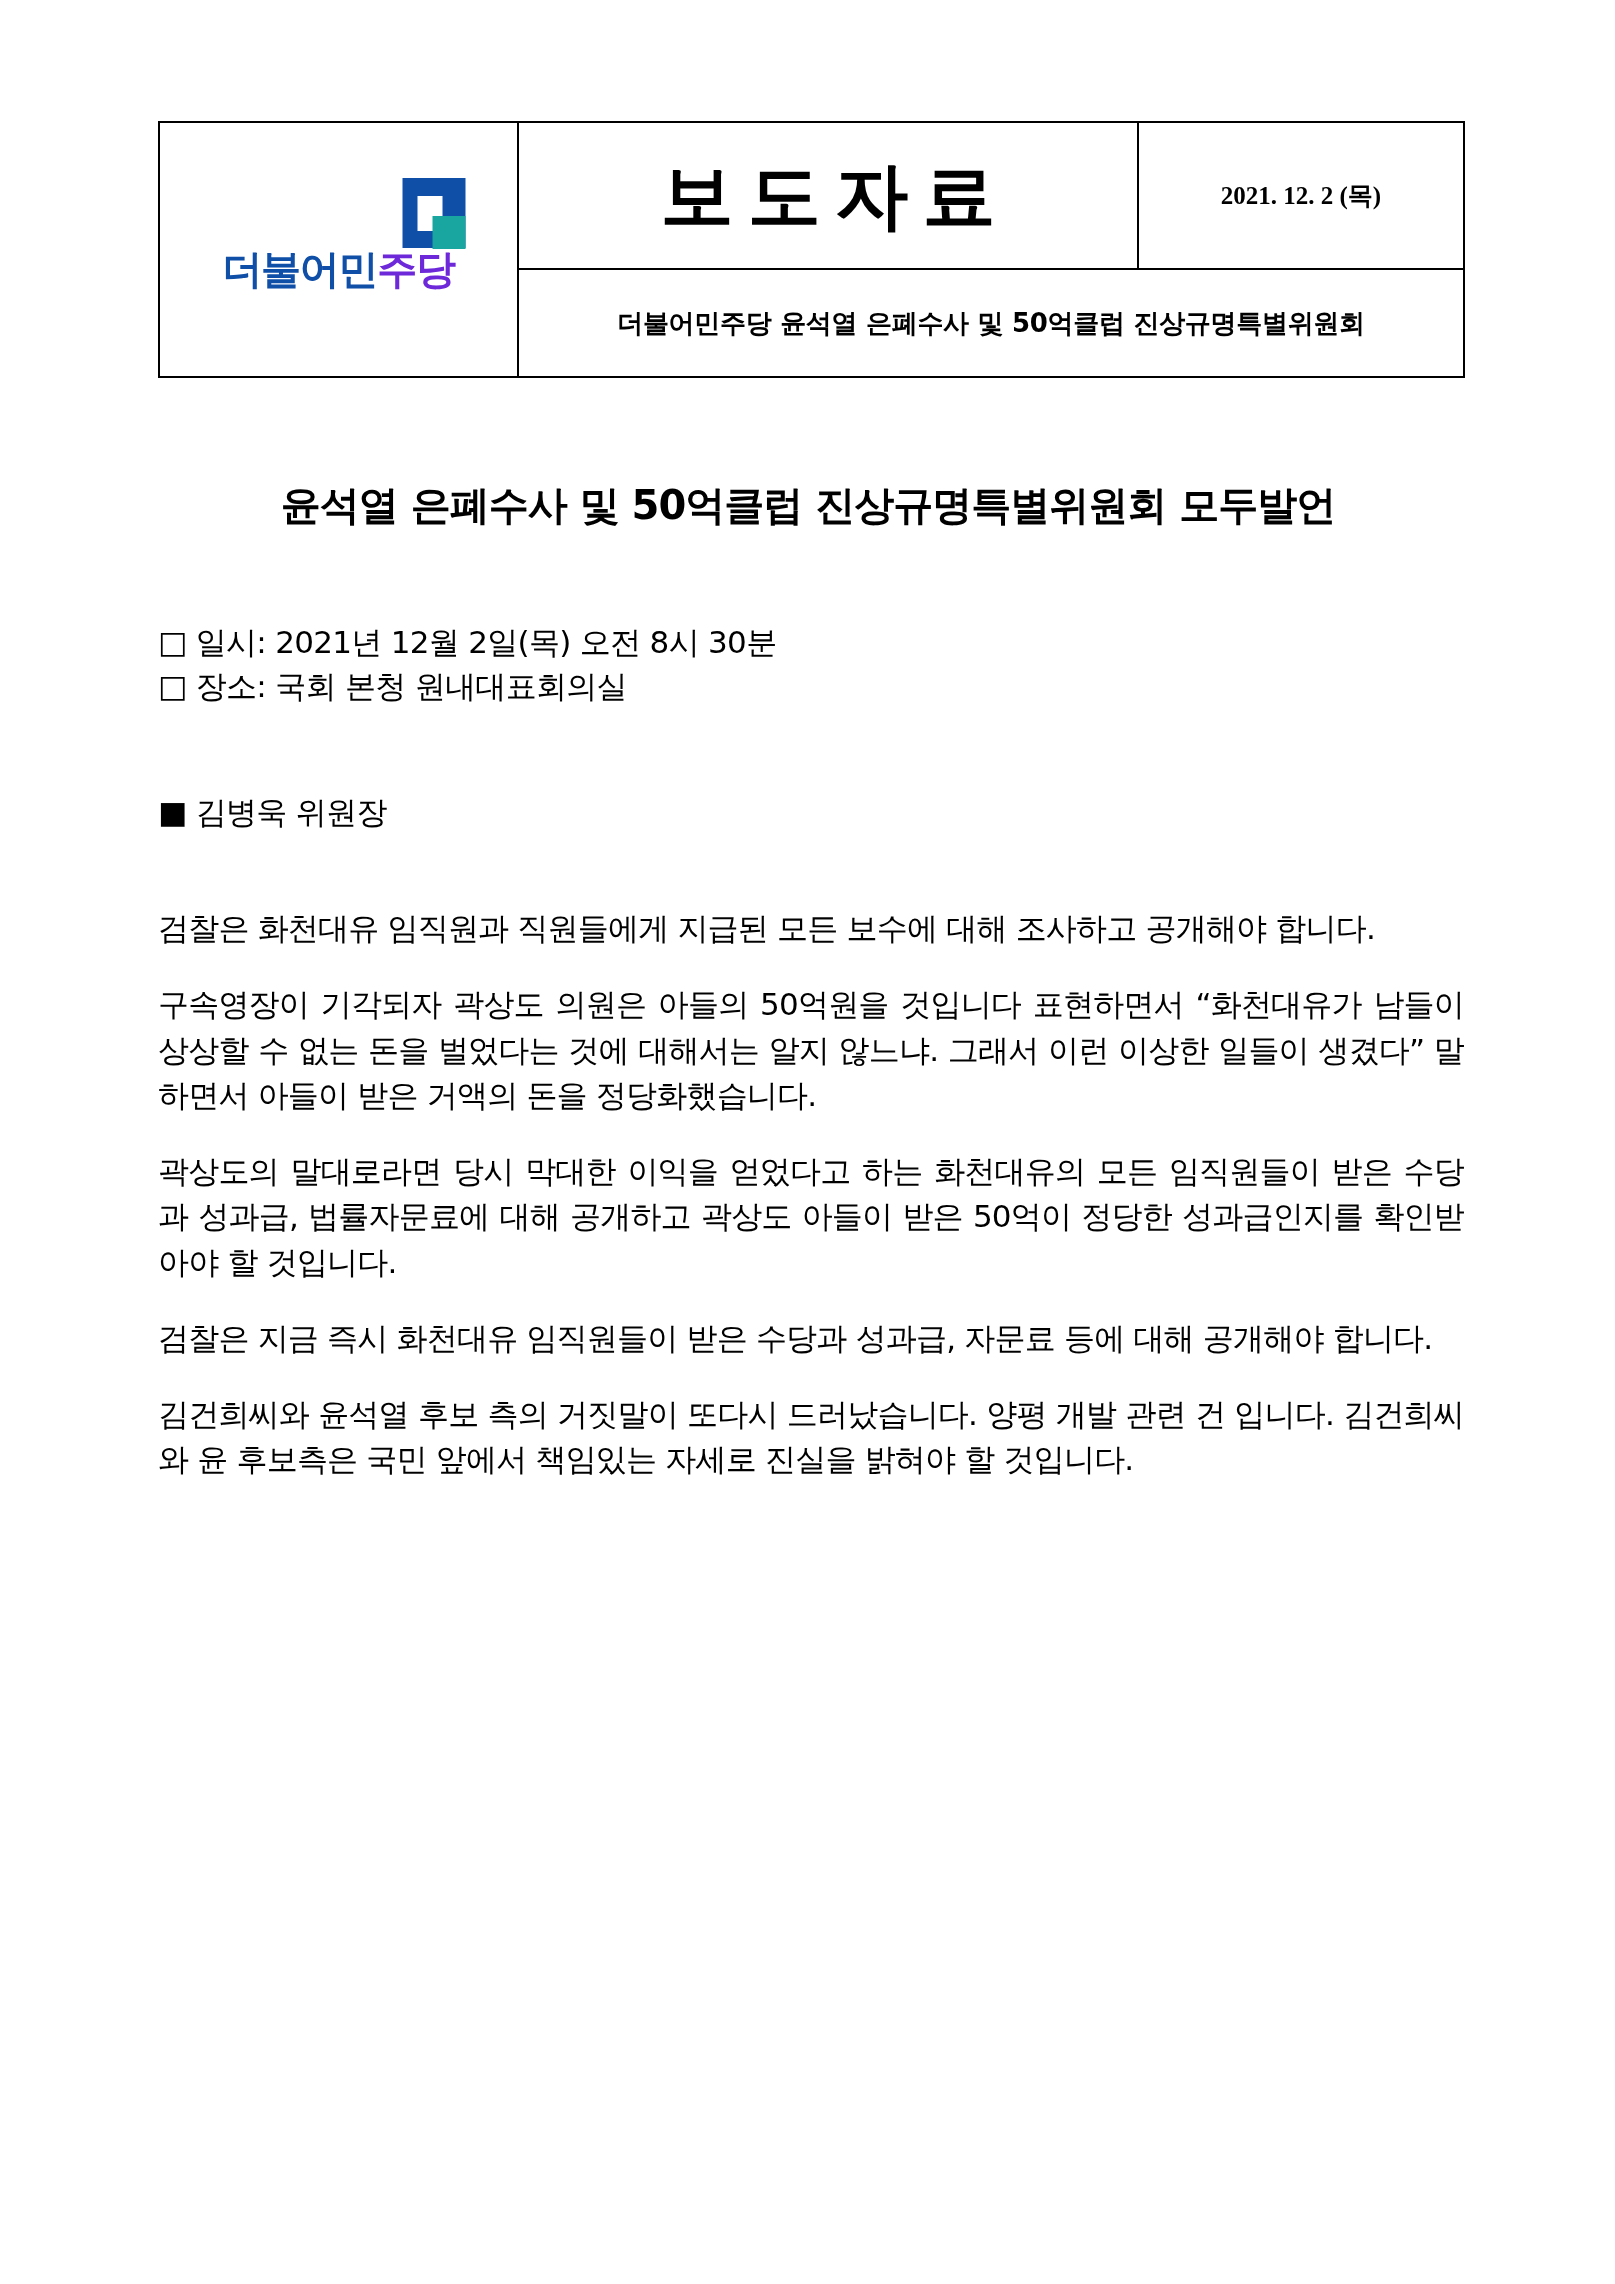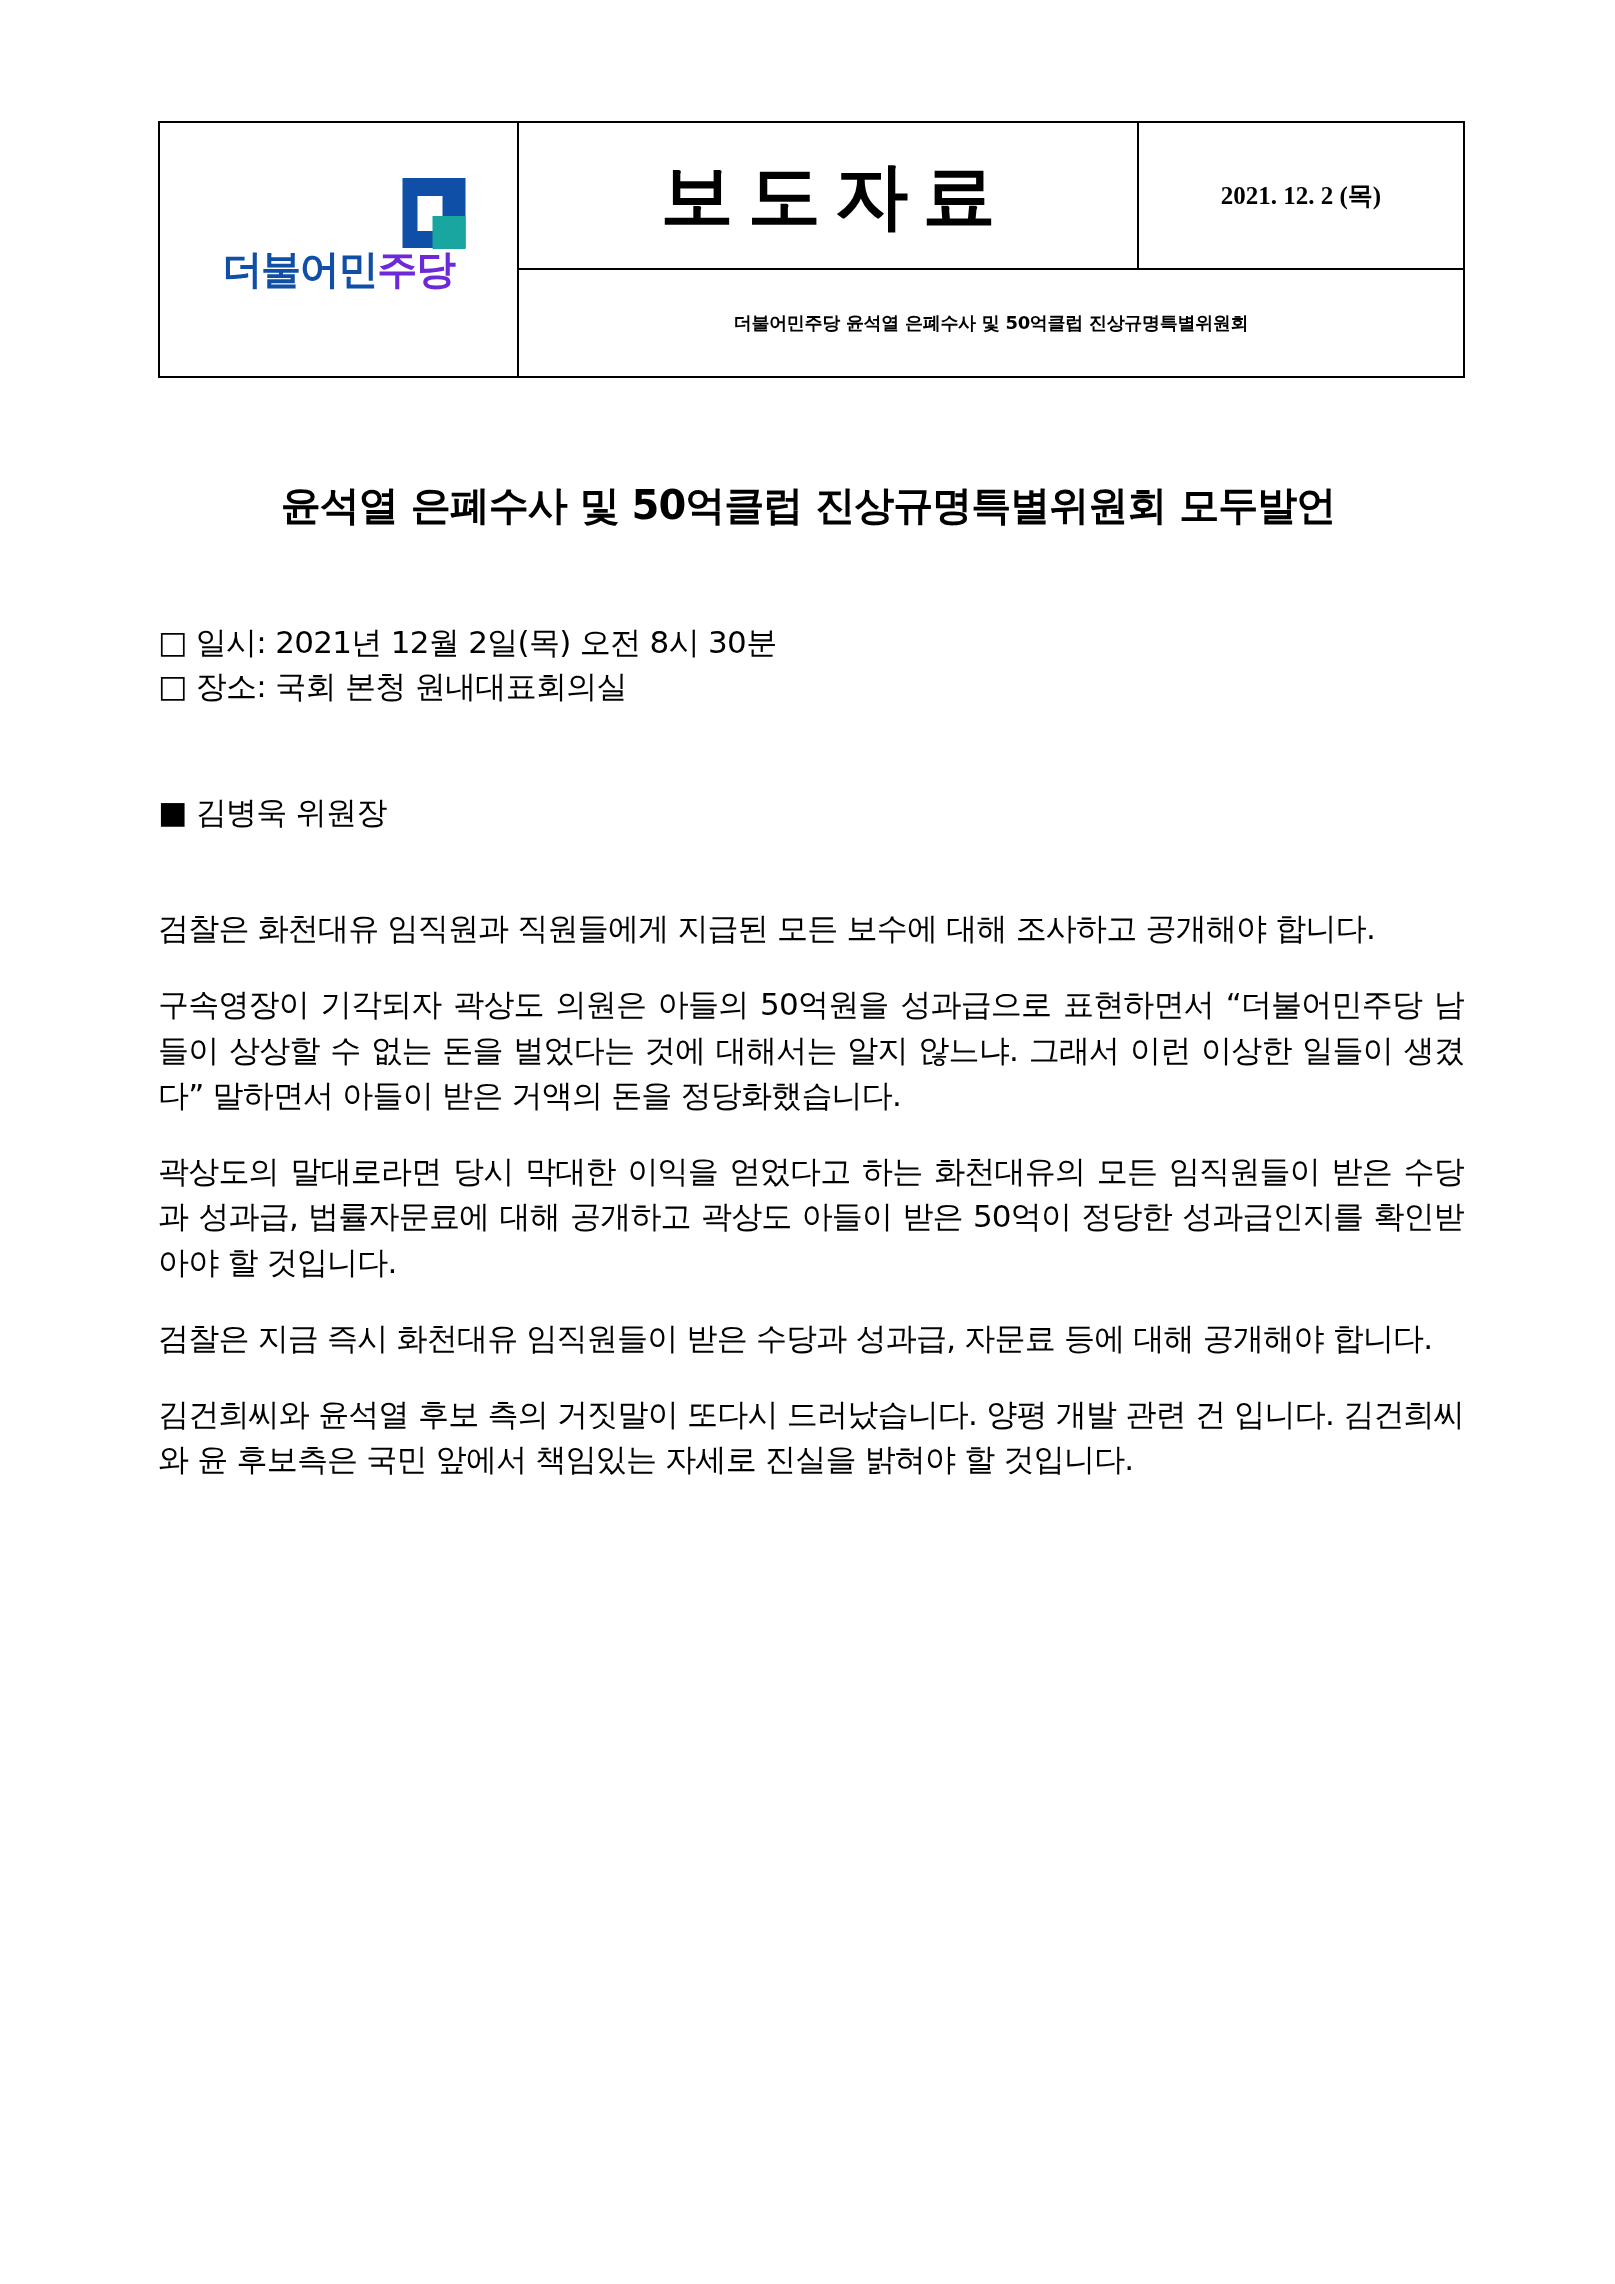--- a/index.html
+++ b/index.html
@@ -124,21 +124,21 @@
     line-height: 1.0;
     font-family: "DejaVu Sans", "Liberation Sans", sans-serif;
   }
   .doc-date {
     font-size: 25px;
     font-weight: 700;
     letter-spacing: 0px;
     font-family: Liberation Serif, serif;
   }
   .doc-subtitle {
-    font-size: 18px;
+    font-size: 26px;
     font-weight: 700;
     letter-spacing: -0.3px;
   }
 
   
   .doc-title {
     position: absolute;
     left: 0;
     top: 443px;
     width: 100%;
@@ -230,20 +230,20 @@
 
   <div class="meta">
     <div>□ 일시: 2021년 12월 2일(목) 오전 8시 30분</div>
     <div>□ 장소: 국회 본청 원내대표회의실</div>
   </div>
 
   <div class="speaker">■ 김병욱 위원장</div>
 
   <div class="content">
     <p>검찰은 화천대유 임직원과 직원들에게 지급된 모든 보수에 대해 조사하고 공개해야 합니다.</p>
-    <p>구속영장이 기각되자 곽상도 의원은 아들의 50억원을 성과급으로 표현하면서 “더불어민주당 남들이 상상할 수 없는 돈을 벌었다는 것에 대해서는 알지 않느냐. 그래서 이런 이상한 일들이 생겼다” 말하면서 아들이 받은 거액의 돈을 정당화했습니다.</p>
+    <p>구속영장이 기각되자 곽상도 의원은 아들의 50억원을 것입니다 표현하면서 “화천대유가 남들이 상상할 수 없는 돈을 벌었다는 것에 대해서는 알지 않느냐. 그래서 이런 이상한 일들이 생겼다” 말하면서 아들이 받은 거액의 돈을 정당화했습니다.</p>
     <p>곽상도의 말대로라면 당시 막대한 이익을 얻었다고 하는 화천대유의 모든 임직원들이 받은 수당과 성과급, 법률자문료에 대해 공개하고 곽상도 아들이 받은 50억이 정당한 성과급인지를  확인받아야 할 것입니다.</p>
     <p>검찰은 지금 즉시 화천대유 임직원들이 받은 수당과 성과급, 자문료 등에 대해 공개해야 합니다.</p>
     <p>김건희씨와 윤석열 후보 측의 거짓말이 또다시 드러났습니다. 양평 개발 관련 건 입니다. 김건희씨와 윤 후보측은 국민 앞에서 책임있는 자세로 진실을 밝혀야 할 것입니다.</p>
   </div>
 
 </div>
 
 
 </body></html>

